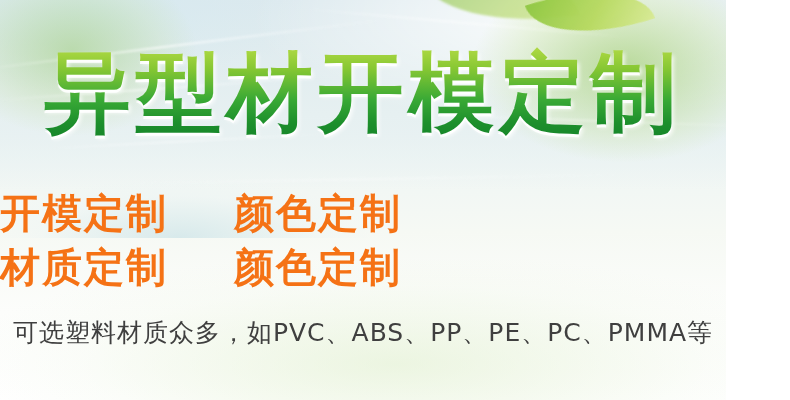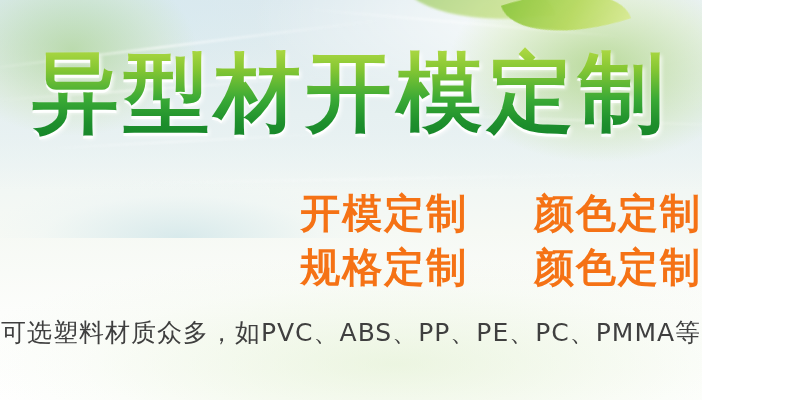--- a/index.html
+++ b/index.html
@@ -7,20 +7,21 @@
     padding: 0;
     background: #ffffff;
   }
   #banner {
     position: relative;
     width: 702px;
     height: 400px;
     overflow: hidden;
     font-family: "Liberation Sans", sans-serif;
     background: #ffffff;
+    padding-left: 24px;
   }
 
   
   .bg-base {
     position: absolute;
     inset: 0;
     background: linear-gradient(180deg,
         #eaf3f6 0%,
         #e5f0f3 18%,
         #eef5f4 38%,
@@ -118,21 +119,21 @@
     letter-spacing: 5px;
     color: rgba(255,255,255,0.9);
     white-space: nowrap;
     z-index: 0;
   }
 
   
   .features {
     position: absolute;
     left: 0; right: 0; top: 186px;
-    text-align: right;
+    text-align: left;
   }
   .feature-row {
     font-family: "DejaVu Sans", "Liberation Sans", sans-serif;
     font-size: 40px;
     line-height: 54px;
     font-weight: 700;
     color: #f57215;
     letter-spacing: 2px;
     white-space: nowrap;
   }
@@ -179,21 +180,21 @@
   <div class="headline-shadow">异型材开模定制</div>
   <div class="headline">异型材开模定制</div>
 
   <div class="features">
     <div class="feature-row">
       <span>开模定制</span>
       <span class="gap"></span>
       <span>颜色定制</span>
     </div>
     <div class="feature-row">
-      <span>规格定制</span>
+      <span>材质定制</span>
       <span class="gap"></span>
       <span>颜色定制</span>
     </div>
   </div>
 
   <div class="subtitle">可选塑料材质众多，如PVC、ABS、PP、PE、PC、PMMA等</div>
 
 </div>
 
 </body></html>

